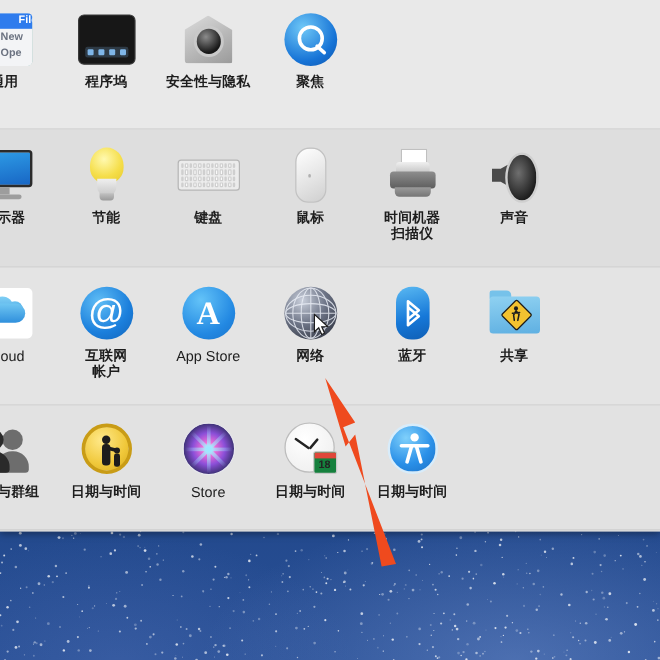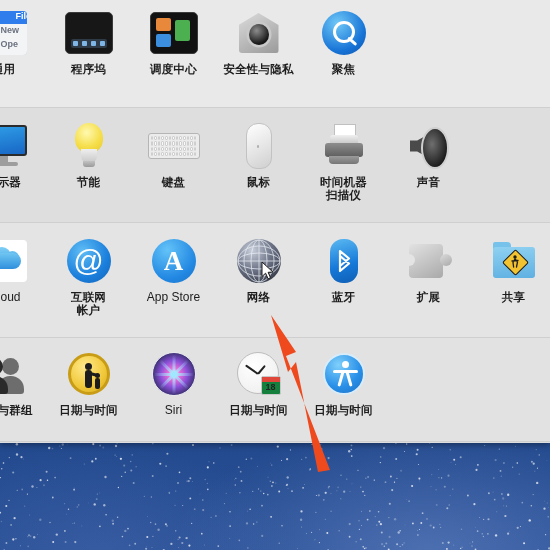--- a/index.html
+++ b/index.html
@@ -753,30 +753,20 @@
                 <i></i>
                 <i></i>
                 <i></i>
                 <i></i>
               </div>
             </div>
         </div>
         <div class="label">程序坞</div>
       </div>
 
-      <div class="cell">
-        <div class="iconbox">
-          <div class="ic-mc">
-              <div class="a"></div>
-              <div class="b"></div>
-              <div class="c"></div>
-            </div>
-        </div>
-        <div class="label">调度中心</div>
-      </div>
 
 
       <div class="cell">
         <div class="iconbox">
           <div class="ic-sec">
               <div class="house"></div>
               <div class="lens"></div>
             </div>
         </div>
         <div class="label">安全性与隐私</div>
@@ -963,30 +953,20 @@
         <div class="iconbox">
           <div class="ic-bt">
             <svg class="g" viewBox="0 0 28 44" xmlns="http://www.w3.org/2000/svg">
               <path d="M10 11 L19 18.5 L10 26 L10 6 L19 13.5 L10 21" fill="none" stroke="#fff" stroke-width="2.2" stroke-linejoin="round" stroke-linecap="round" transform="translate(0,6)"></path>
             </svg>
           </div>
         </div>
         <div class="label">蓝牙</div>
       </div>
 
-      <div class="cell">
-        <div class="iconbox">
-          <div class="ic-pz">
-              <div class="p"></div>
-              <div class="knob"></div>
-              <div class="notch"></div>
-            </div>
-        </div>
-        <div class="label">扩展</div>
-      </div>
 
       <div class="cell">
         <div class="iconbox">
           <div class="ic-shr">
               <div class="tab"></div>
               <div class="fld"></div>
               <div class="dia"></div>
             <svg style="position:absolute;left:19px;top:13px" width="10" height="13" viewBox="0 0 10 13" xmlns="http://www.w3.org/2000/svg">
               <circle cx="5" cy="2" r="1.7" fill="#1d1d1d"></circle>
               <path d="M5 4 L7.5 7 L6.5 12 M5 4 L3 7.5 L3.6 12 M2 6 L8 5.5" stroke="#1d1d1d" stroke-width="1.3" fill="none" stroke-linecap="round"></path>
@@ -1029,21 +1009,21 @@
 
       <div class="cell">
         <div class="iconbox">
           <div class="ic-siri">
               <div class="bm"></div>
               <div class="bm v"></div>
               <div class="bm d1"></div>
               <div class="bm d2"></div>
             </div>
         </div>
-        <div class="label latin">Siri</div>
+        <div class="label latin">Store</div>
       </div>
 
       <div class="cell">
         <div class="iconbox">
           <div class="ic-clk">
             <div class="face"></div>
               <div class="hh"></div>
               <div class="mh"></div>
             <div class="cal">
                 <div class="hd"></div>

